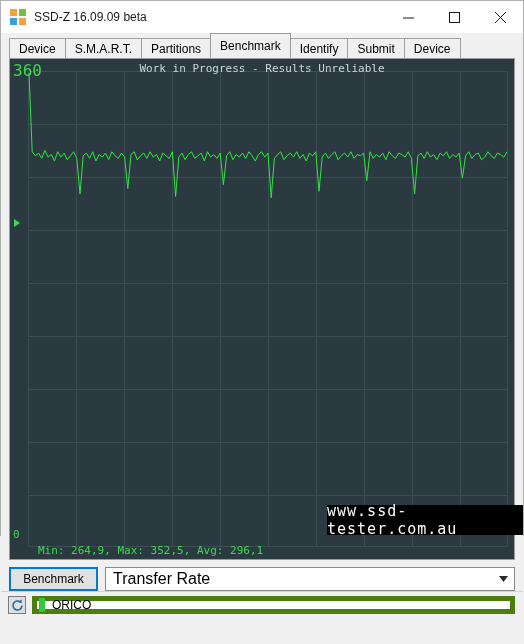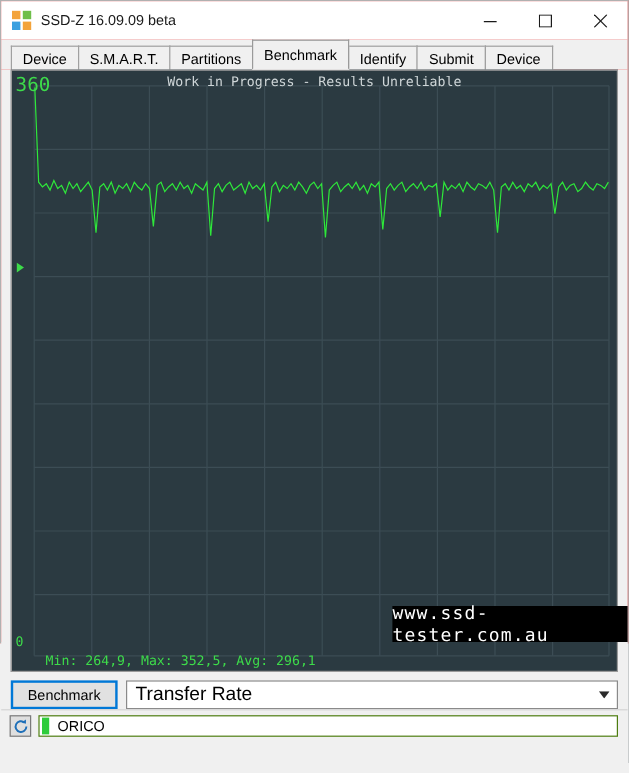--- a/index.html
+++ b/index.html
@@ -178,21 +178,21 @@
     border:1px solid #7a7a7a;
     background:#dfdfdf;
     display:flex;align-items:center;justify-content:center;
     box-sizing:border-box;
   }
   .status-field{
     height:18px;
     flex:1 1 auto;
     margin-right:8px;
     background:#ffffff;
-    border:1px solid #4d7c0f;
+    border:5px solid #4d7c0f;
     display:flex;align-items:center;
     box-sizing:border-box;
     position:relative;
   }
   .status-green{
     width:6px;height:14px;background:#2ecc3b;margin-left:2px;margin-right:7px;
   }
   .status-text{font-size:12px;color:#000;}
   .watermark{
     position:absolute;

